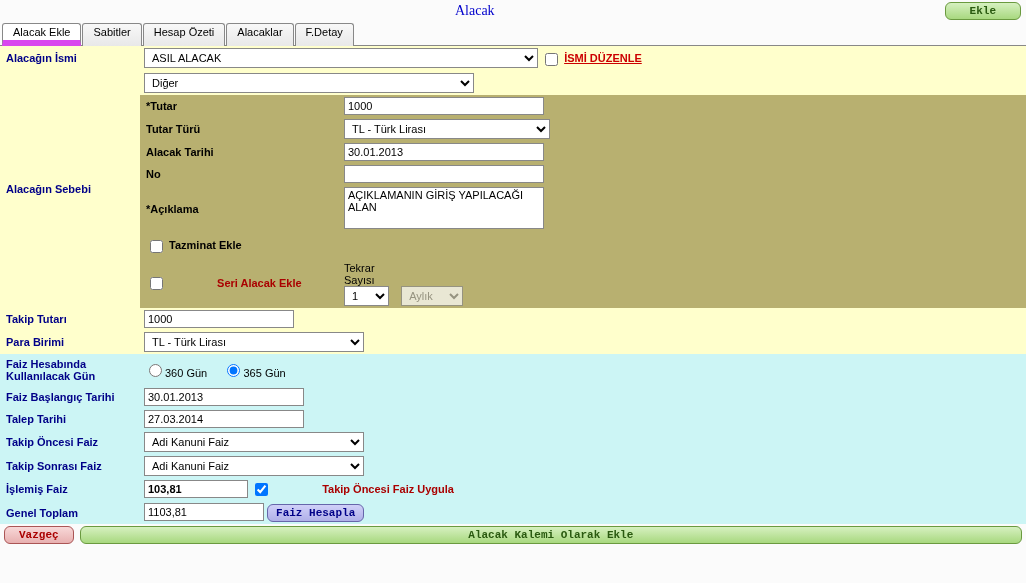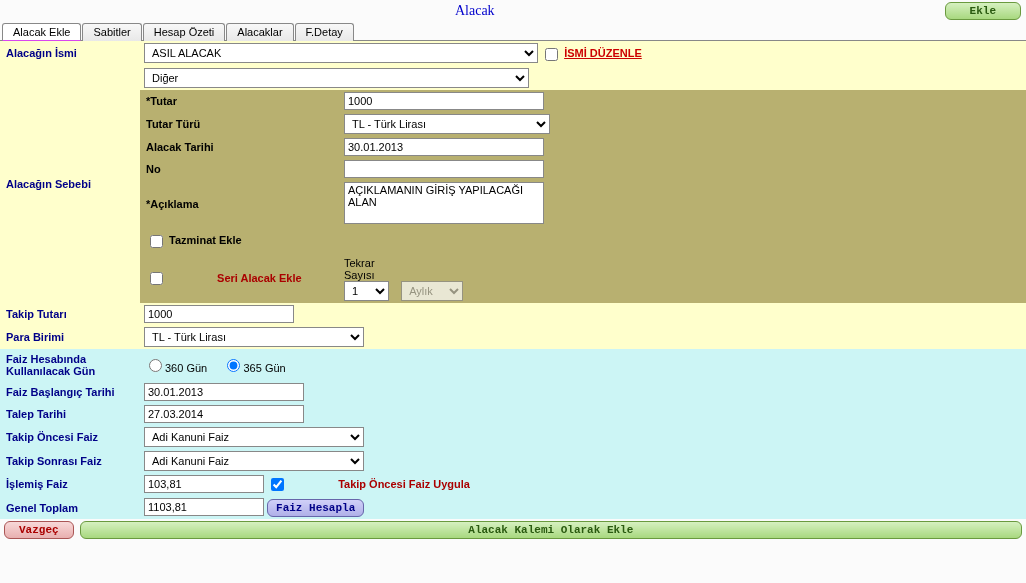--- a/index.html
+++ b/index.html
@@ -83,21 +83,21 @@
     margin-right: 1px;
     border-top-left-radius: 3px;
     border-top-right-radius: 3px;
     cursor: pointer;
     font-size: 11px;
     position: relative;
     top: 1px;
   }
   .tab.active {
     background: #fff;
-    border-bottom: 1px solid #d946ef;
+    border-bottom: 6px solid #d946ef;
   }
   .form-area {
     flex: 1;
     overflow: auto;
   }
   table.form-tbl {
     width: 100%;
     border-collapse: collapse;
   }
   .label-cell {
@@ -204,21 +204,21 @@
               <option>ASIL ALACAK</option>
             </select>
             <input type="checkbox" class="chk" style="">
             <span class="red-link">İSMİ DÜZENLE</span>
           </td>
         </tr>
 
         <tr>
           <td class="label-cell" rowspan="8" style="vertical-align:middle">Alacağın Sebebi</td>
           <td class="yellow-cell" colspan="3">
-            <select style="width:385px">
+            <select style="width:330px">
               <option>Diğer</option>
             </select>
           </td>
         </tr>
         <tr>
           <td class="olive-label" style="width:200px">*Tutar</td>
           <td class="olive-field" colspan="2">
             <input type="text" style="width: 200px;" value="1000">
           </td>
         </tr>
@@ -318,21 +318,21 @@
           <td class="cyan-label">Takip Sonrası Faiz</td>
           <td class="cyan-field" colspan="3">
             <select style="width:220px">
               <option>Adi Kanuni Faiz</option>
             </select>
           </td>
         </tr>
         <tr>
           <td class="cyan-label">İşlemiş Faiz</td>
           <td class="cyan-field" colspan="3">
-            <input type="text" style="width: 120px;" value="103,81">
+            <input type="text" style="width: 104px; font-weight: bold;" value="103,81">
             <input type="checkbox" checked="" class="chk" style="">
             <span class="red-bold">Takip Öncesi Faiz Uygula</span>
           </td>
         </tr>
         <tr>
           <td class="cyan-label">Genel Toplam</td>
           <td class="cyan-field" colspan="3">
             <input type="text" style="width: 120px;" value="1103,81">
             <button class="btn btn-faiz">Faiz Hesapla</button>
           </td>

